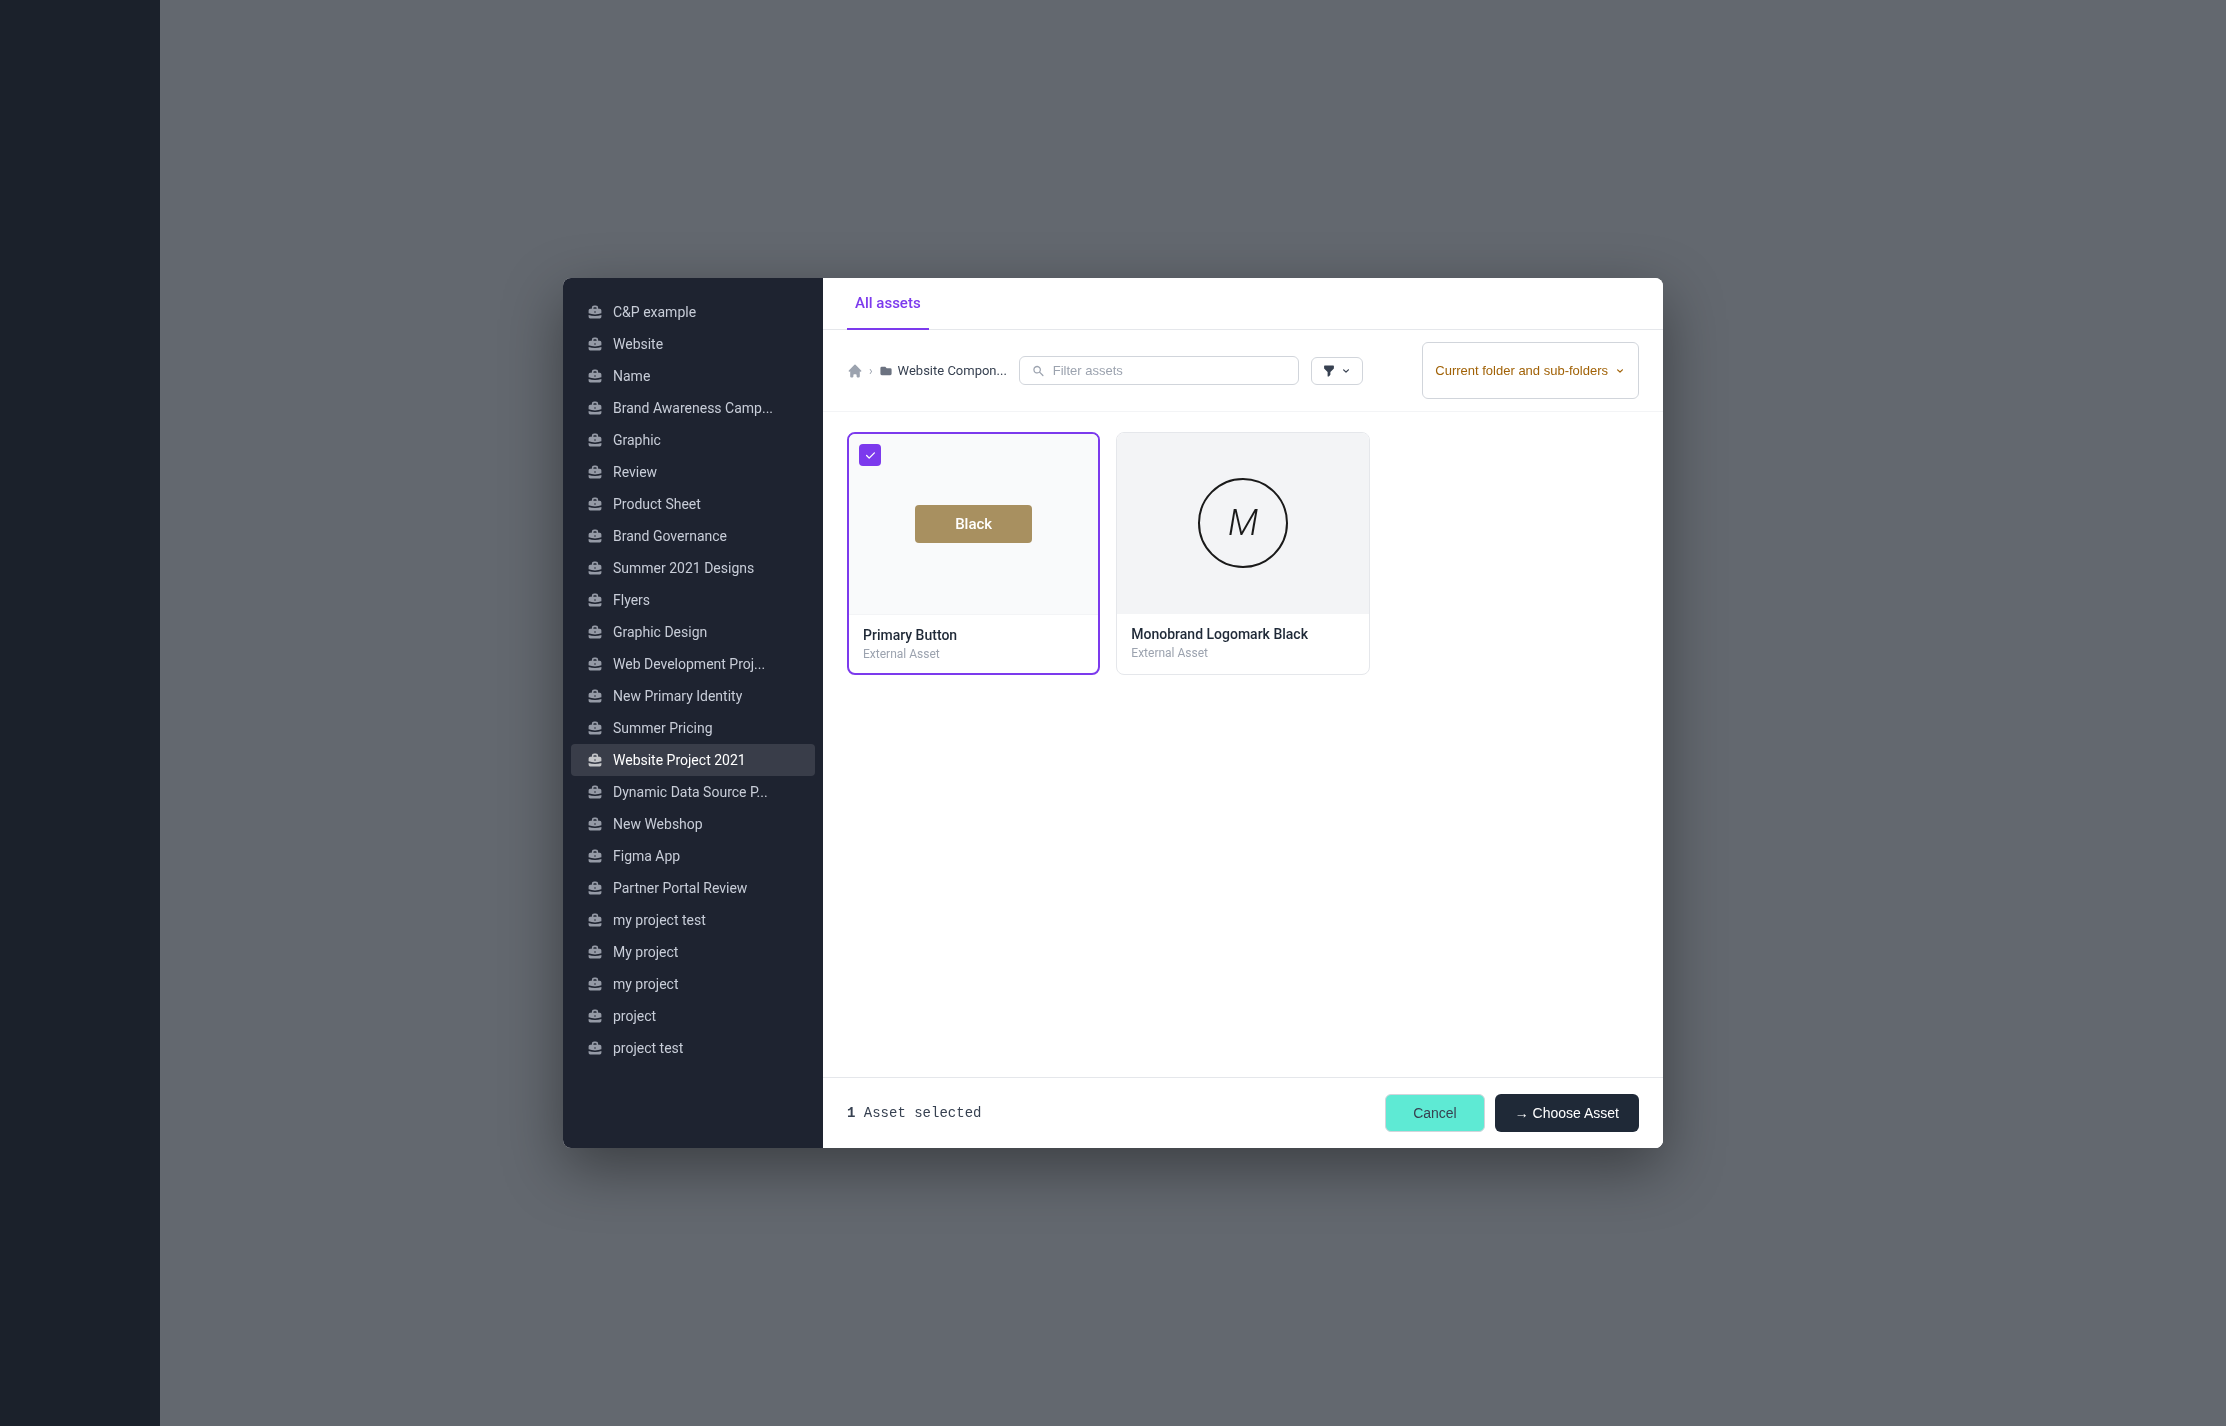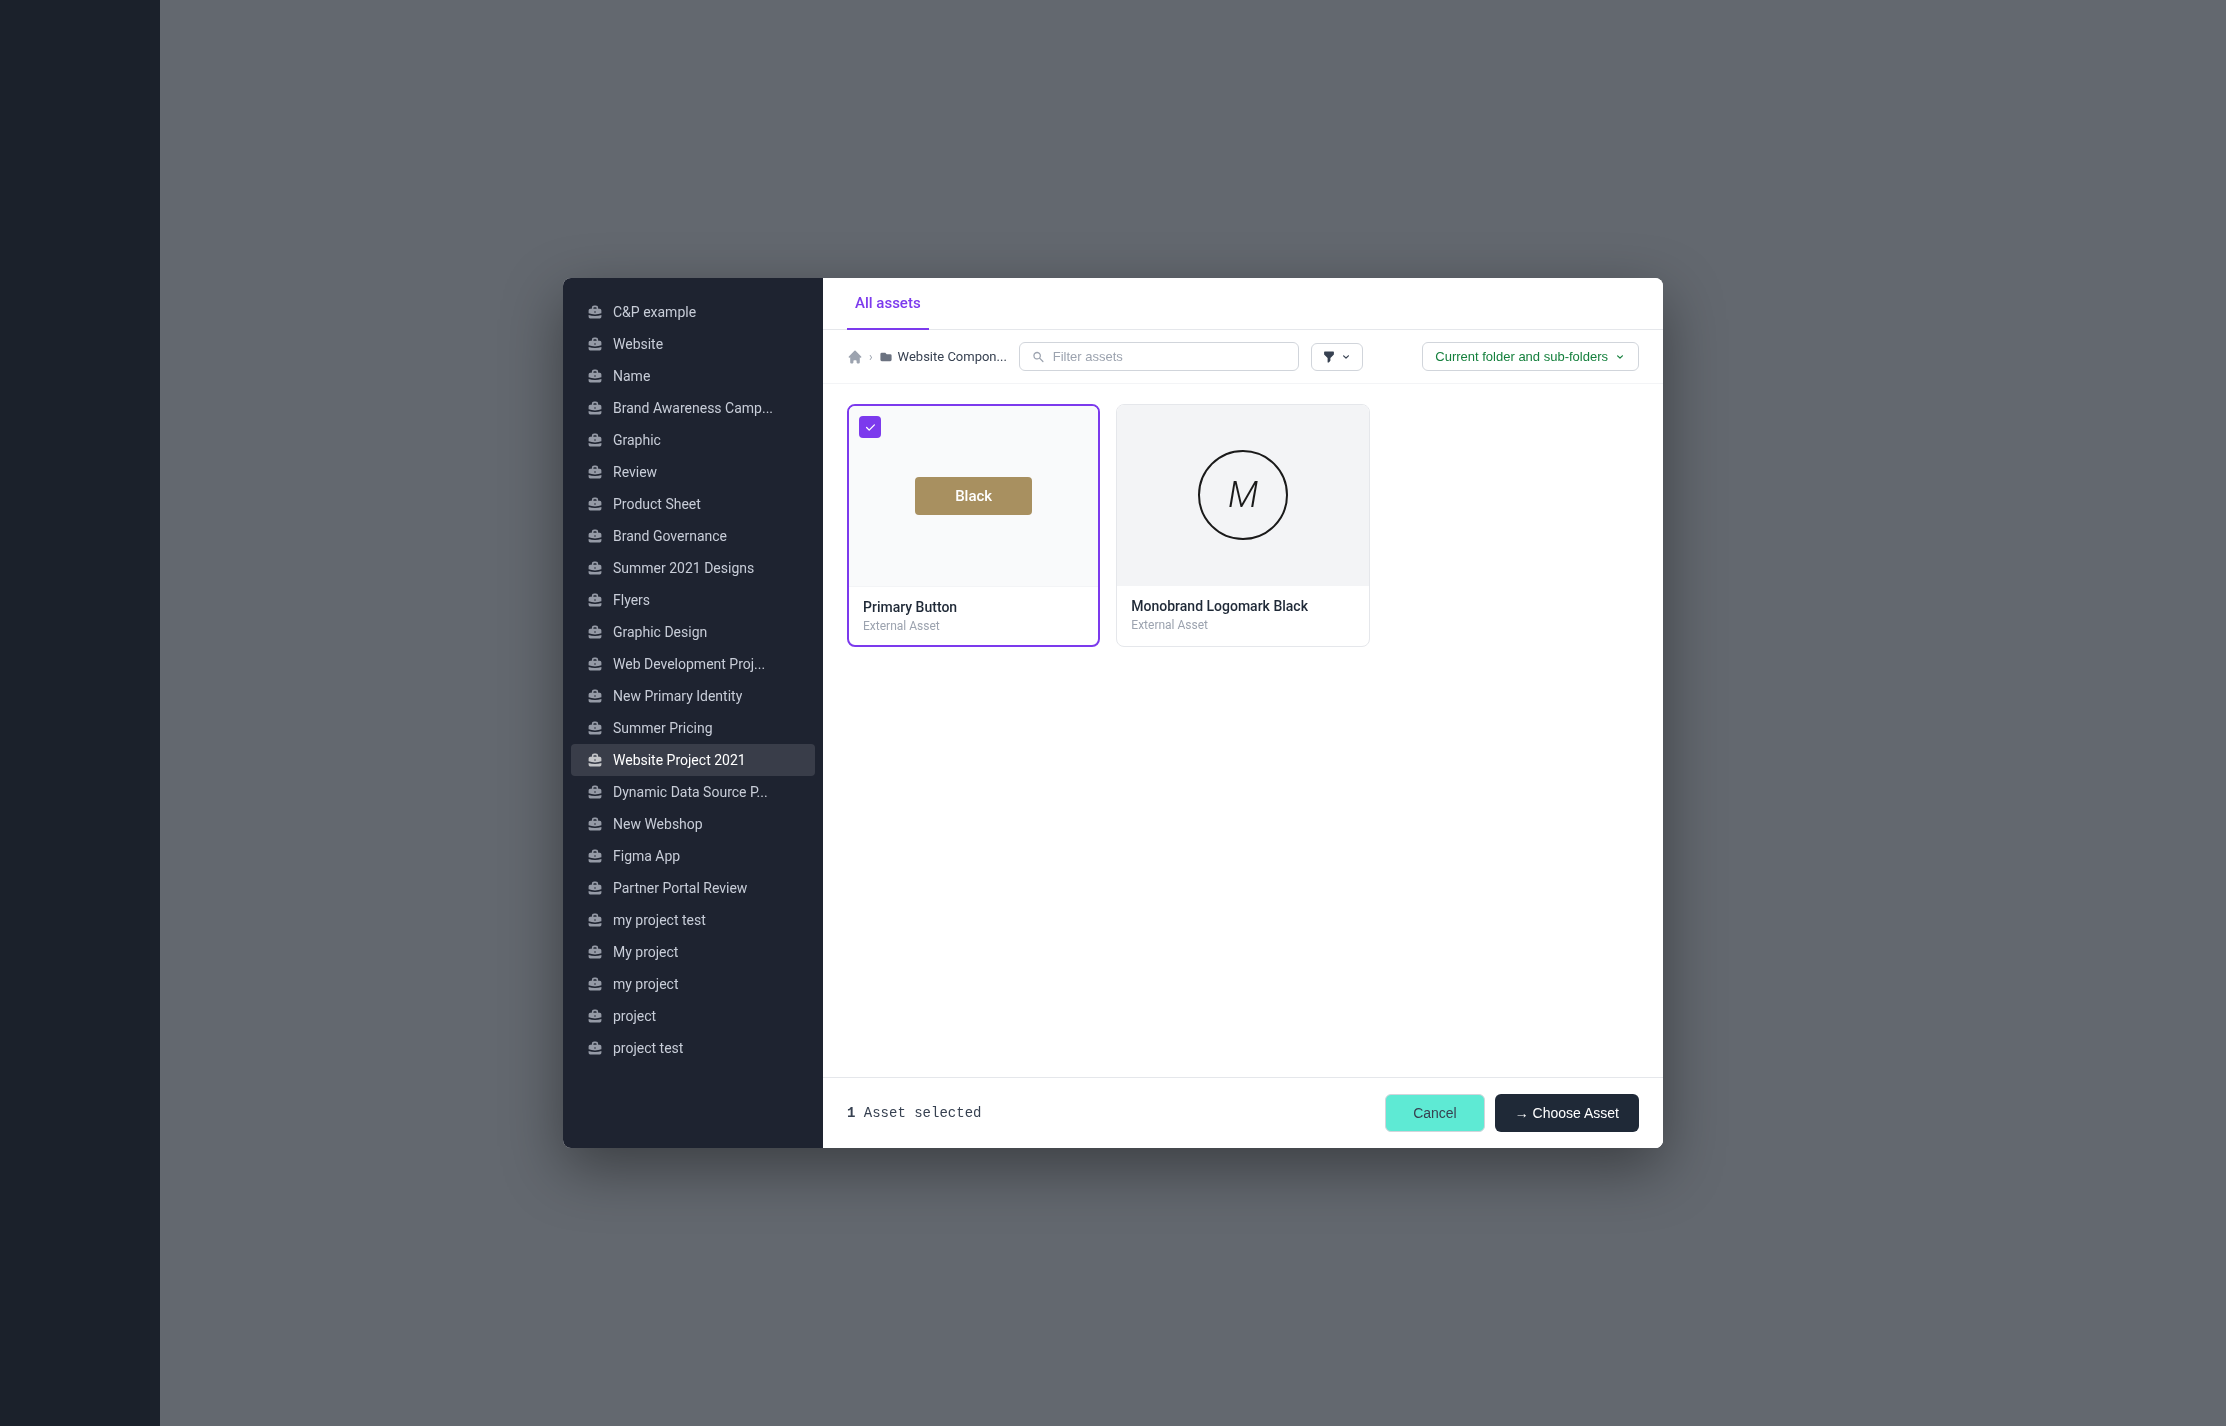--- a/index.html
+++ b/index.html
@@ -202,23 +202,23 @@
       cursor: pointer;
       background: #fff;
     }
 
     .folder-scope-btn {
       display: flex;
       align-items: center;
       gap: 6px;
       border: 1px solid #d1d5db;
       border-radius: 6px;
-      padding: 6px 12px;
+      padding: 20px 12px;
       font-size: 13px;
-      color: #15803d;
+      color: #a16207;
       cursor: pointer;
       background: #fff;
       margin-left: auto;
     }
 
     
     .assets-grid {
       flex: 1;
       padding: 20px 24px;
       display: grid;

